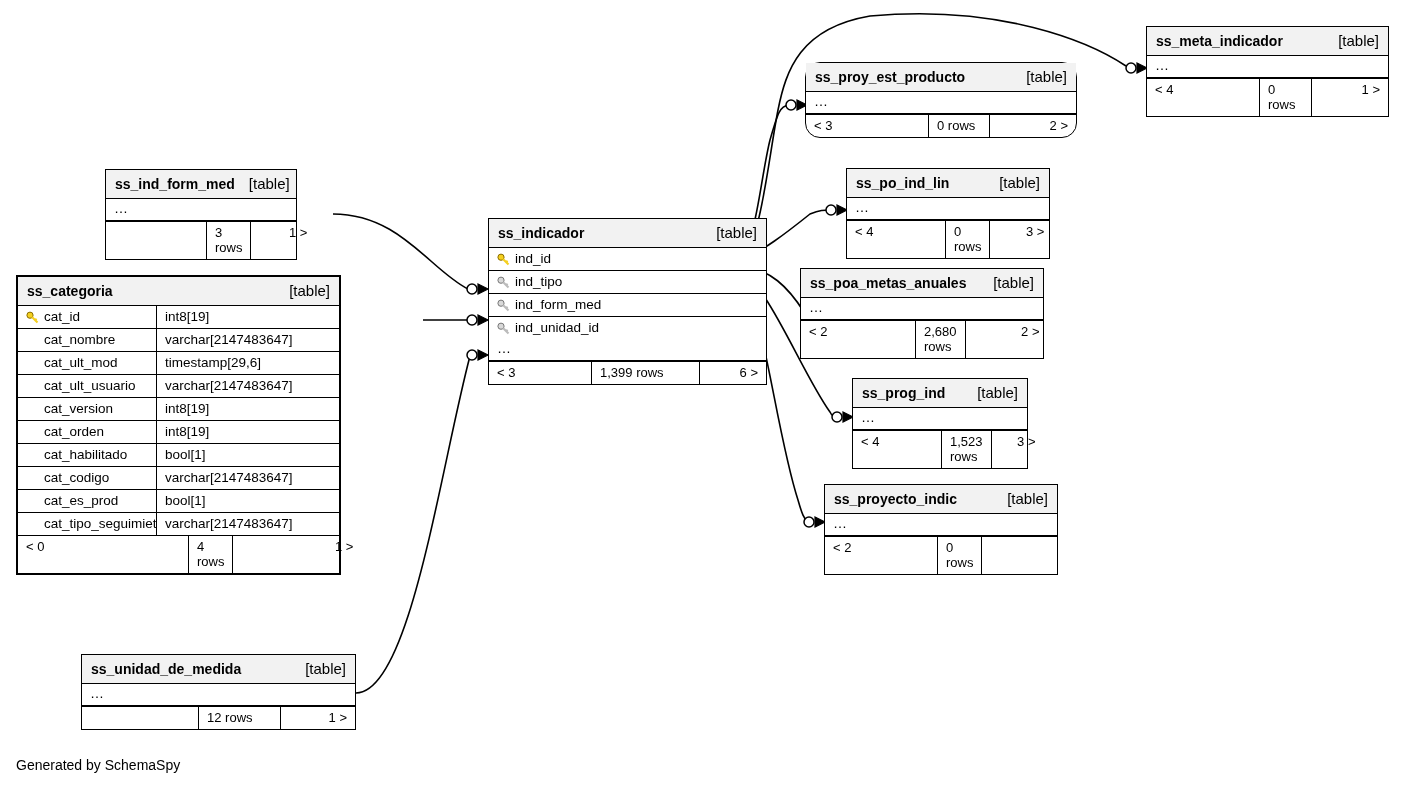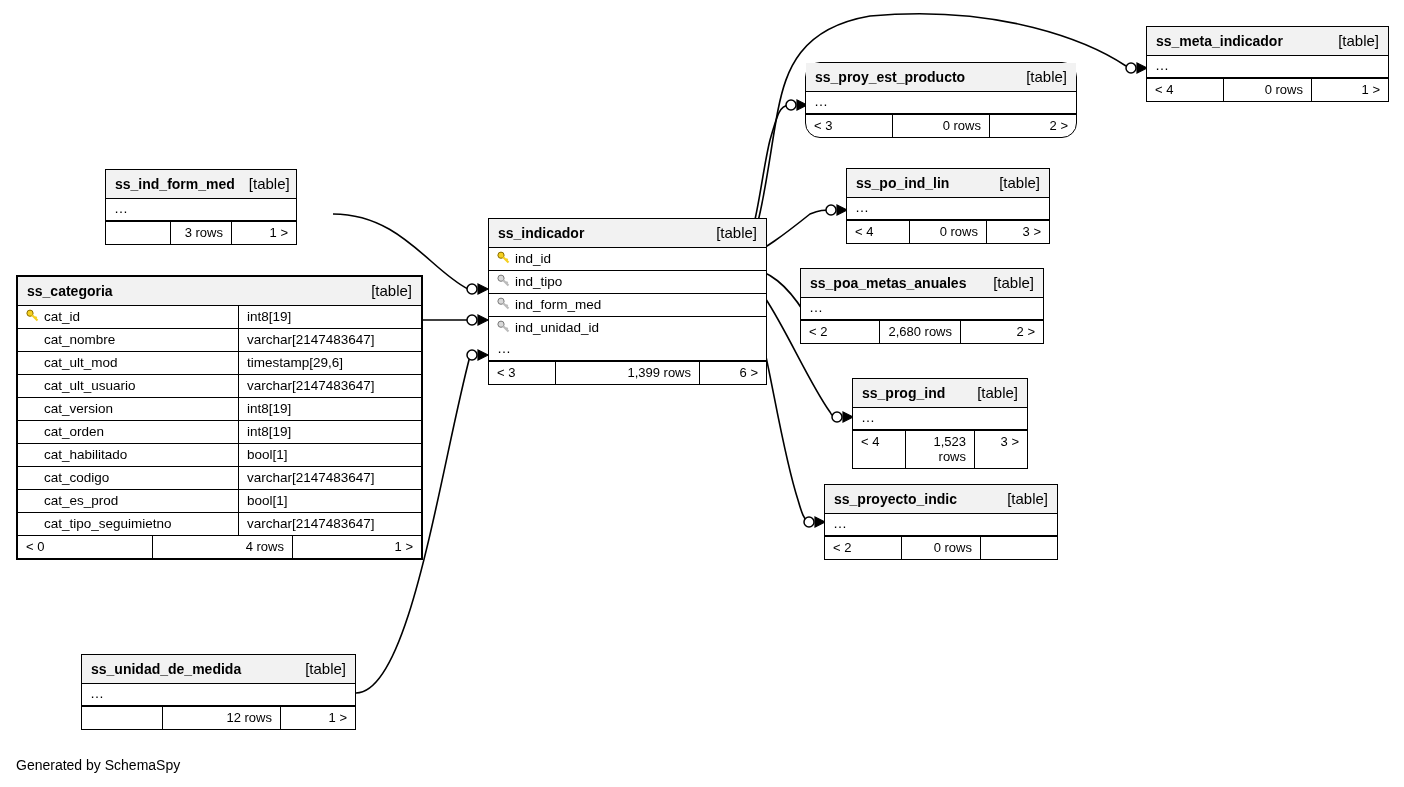--- a/index.html
+++ b/index.html
@@ -61,21 +61,21 @@
     min-height: 21px;
     align-items: center;
   }
   .row:last-child {
     border-bottom: none;
   }
   .col-name {
     flex: 1 1 auto;
     padding: 3px 6px 4px 8px;
     display: flex;
-    align-items: flex-start;
+    align-items: flex-end;
     white-space: nowrap;
     overflow: hidden;
   }
   .col-type {
     flex: 0 0 auto;
     padding: 3px 8px 4px 8px;
     border-left: 1px solid #000000;
     white-space: nowrap;
   }
   .ellipsis-row {
@@ -92,23 +92,24 @@
   }
   .footer .f-left {
     flex: 0 0 auto;
     padding: 3px 8px 4px 8px;
     min-width: 48px;
     text-align: left;
   }
   .footer .f-mid {
     flex: 1 1 auto;
     padding: 3px 8px 4px 8px;
-    text-align: right;
+    text-align: left;
     border-left: 1px solid #000000;
     border-right: 1px solid #000000;
+    margin-left: 36px;
   }
   .footer .f-right {
     flex: 0 0 auto;
     padding: 3px 8px 4px 8px;
     min-width: 48px;
     text-align: right;
   }
   .key-icon {
     display: inline-block;
     width: 13px;
@@ -185,21 +186,21 @@
       <span class="tbl-tag">[table]</span>
     </div>
     <div class="ellipsis-row">…</div>
     <div class="footer">
       <span class="f-left"></span>
       <span class="f-mid">3 rows</span>
       <span class="f-right">1 &gt;</span>
     </div>
   </div>
 
-  <div class="table-box thick" style="left:16px; top:275px; width:407px;">
+  <div class="table-box thick" style="left:16px; top:275px; width:325px;">
     <div class="tbl-header">
       <span class="tbl-name">ss_categoria</span>
       <span class="tbl-tag">[table]</span>
     </div>
     <div class="rows">
       <div class="row">
         <span class="col-name">
           <span class="key-icon">
             <svg width="13" height="13" viewBox="0 0 13 13">
                 <circle cx="4" cy="4.2" r="3.1" fill="#f5d020" stroke="#8a6d00" stroke-width="1"></circle>

